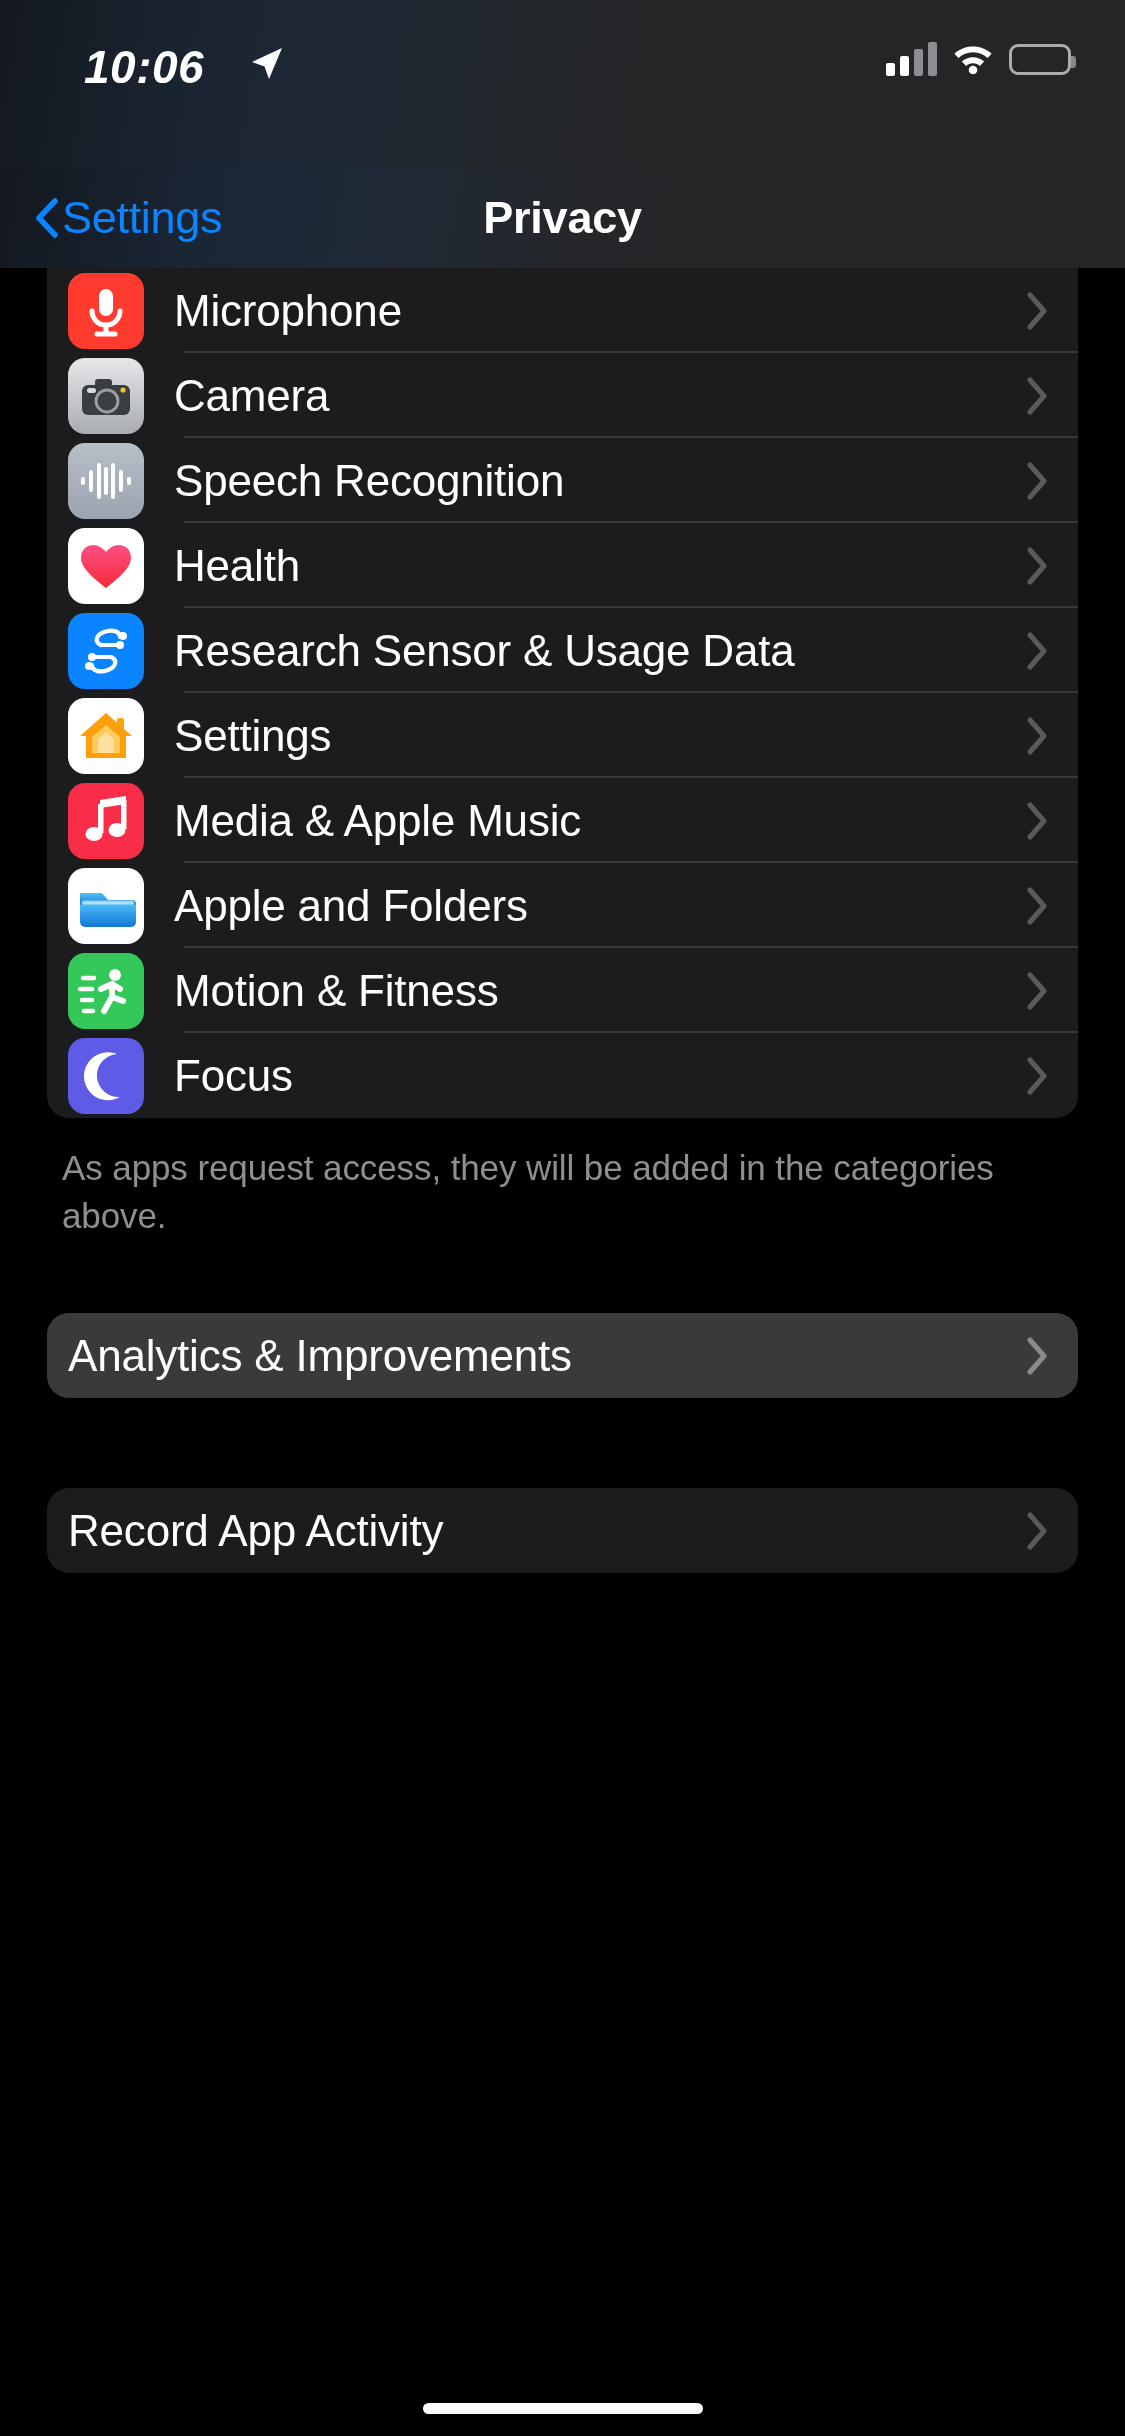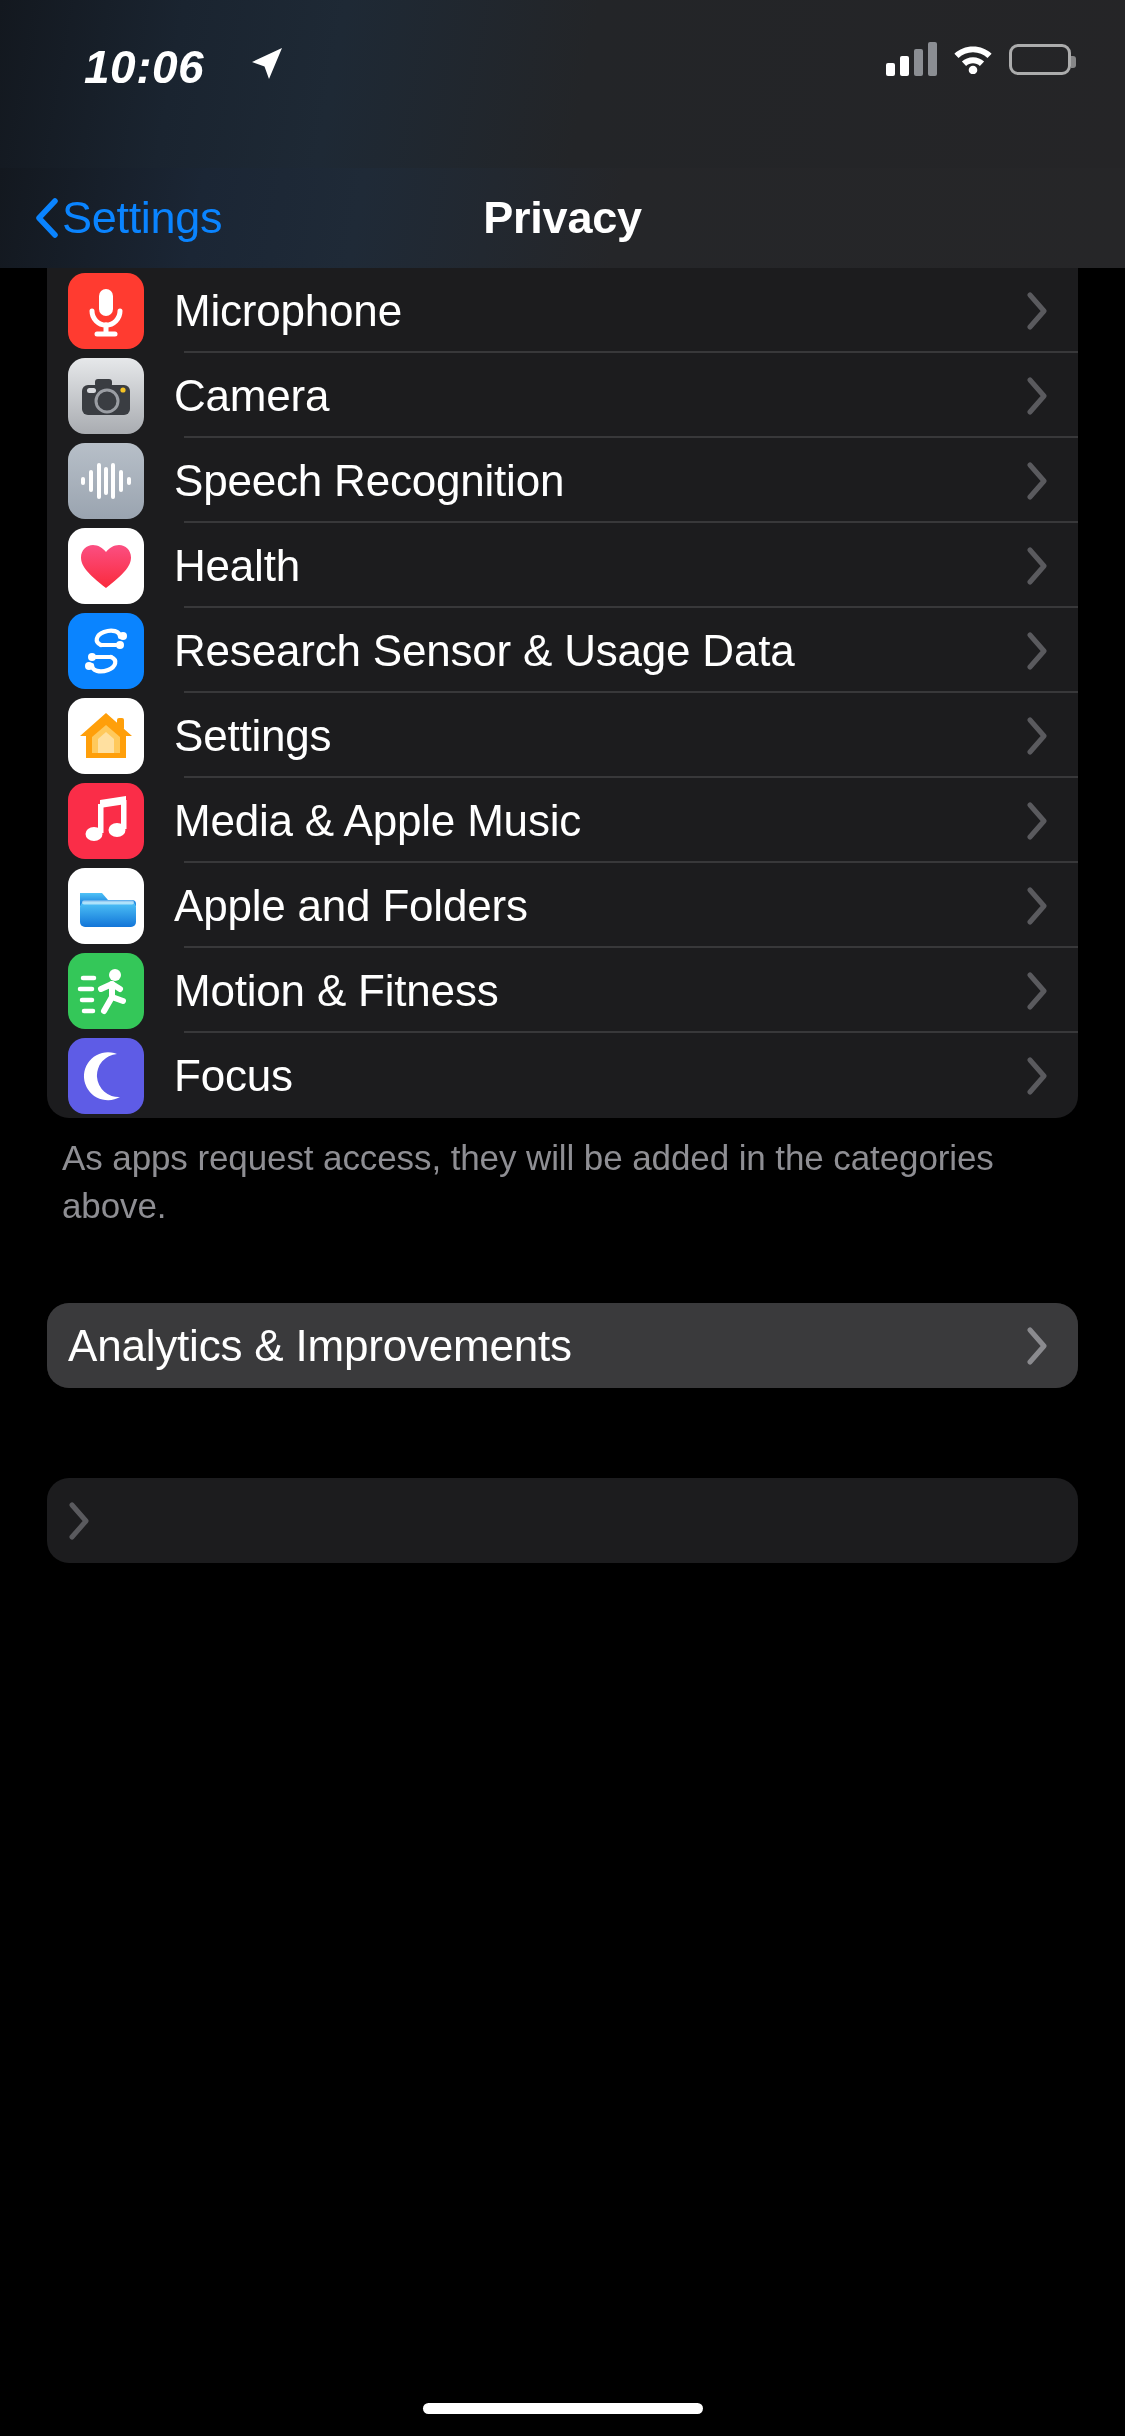--- a/index.html
+++ b/index.html
@@ -83,21 +83,21 @@
   }
   .row.plain .label { margin-left:0; }
   .row .chevron { flex:0 0 auto; width:22px; height:38px; opacity:1; }
 
   .sep {
     position:absolute; left:137px; right:0; bottom:0; height:2px;
     background:#38383a;
   }
 
   .footer {
-    margin:16px 62px 0 62px; font-size:35px; line-height:1.36;
+    margin:26px 62px 0 62px; font-size:35px; line-height:1.36;
     color:#8e8e93; letter-spacing:-0.1px; max-width:1010px;
   }
 
   .gap-lg { height:74px; }
   .gap-xl { height:90px; }
 
   
   .home-ind {
     position:absolute; bottom:22px; left:50%; transform:translateX(-50%);
     width:280px; height:11px; border-radius:6px; background:#fff;
@@ -372,20 +372,21 @@
               <path d="M4 3 L18 19 L4 35" fill="none" stroke="#8a8a8e" stroke-width="5" stroke-linecap="round" stroke-linejoin="round"></path>
             </svg>
         </span>
       </div>
     </div>
 
     <div class="gap-xl"></div>
 
     <div class="card">
       <div class="row plain">
+        <span class="label">Record App Activity</span>
         <span class="chevron">
           <svg viewBox="0 0 22 38" width="22" height="38">
               <path d="M4 3 L18 19 L4 35" fill="none" stroke="#5a5a5e" stroke-width="5" stroke-linecap="round" stroke-linejoin="round"></path>
             </svg>
         </span>
       </div>
     </div>
 
   </div>
 

